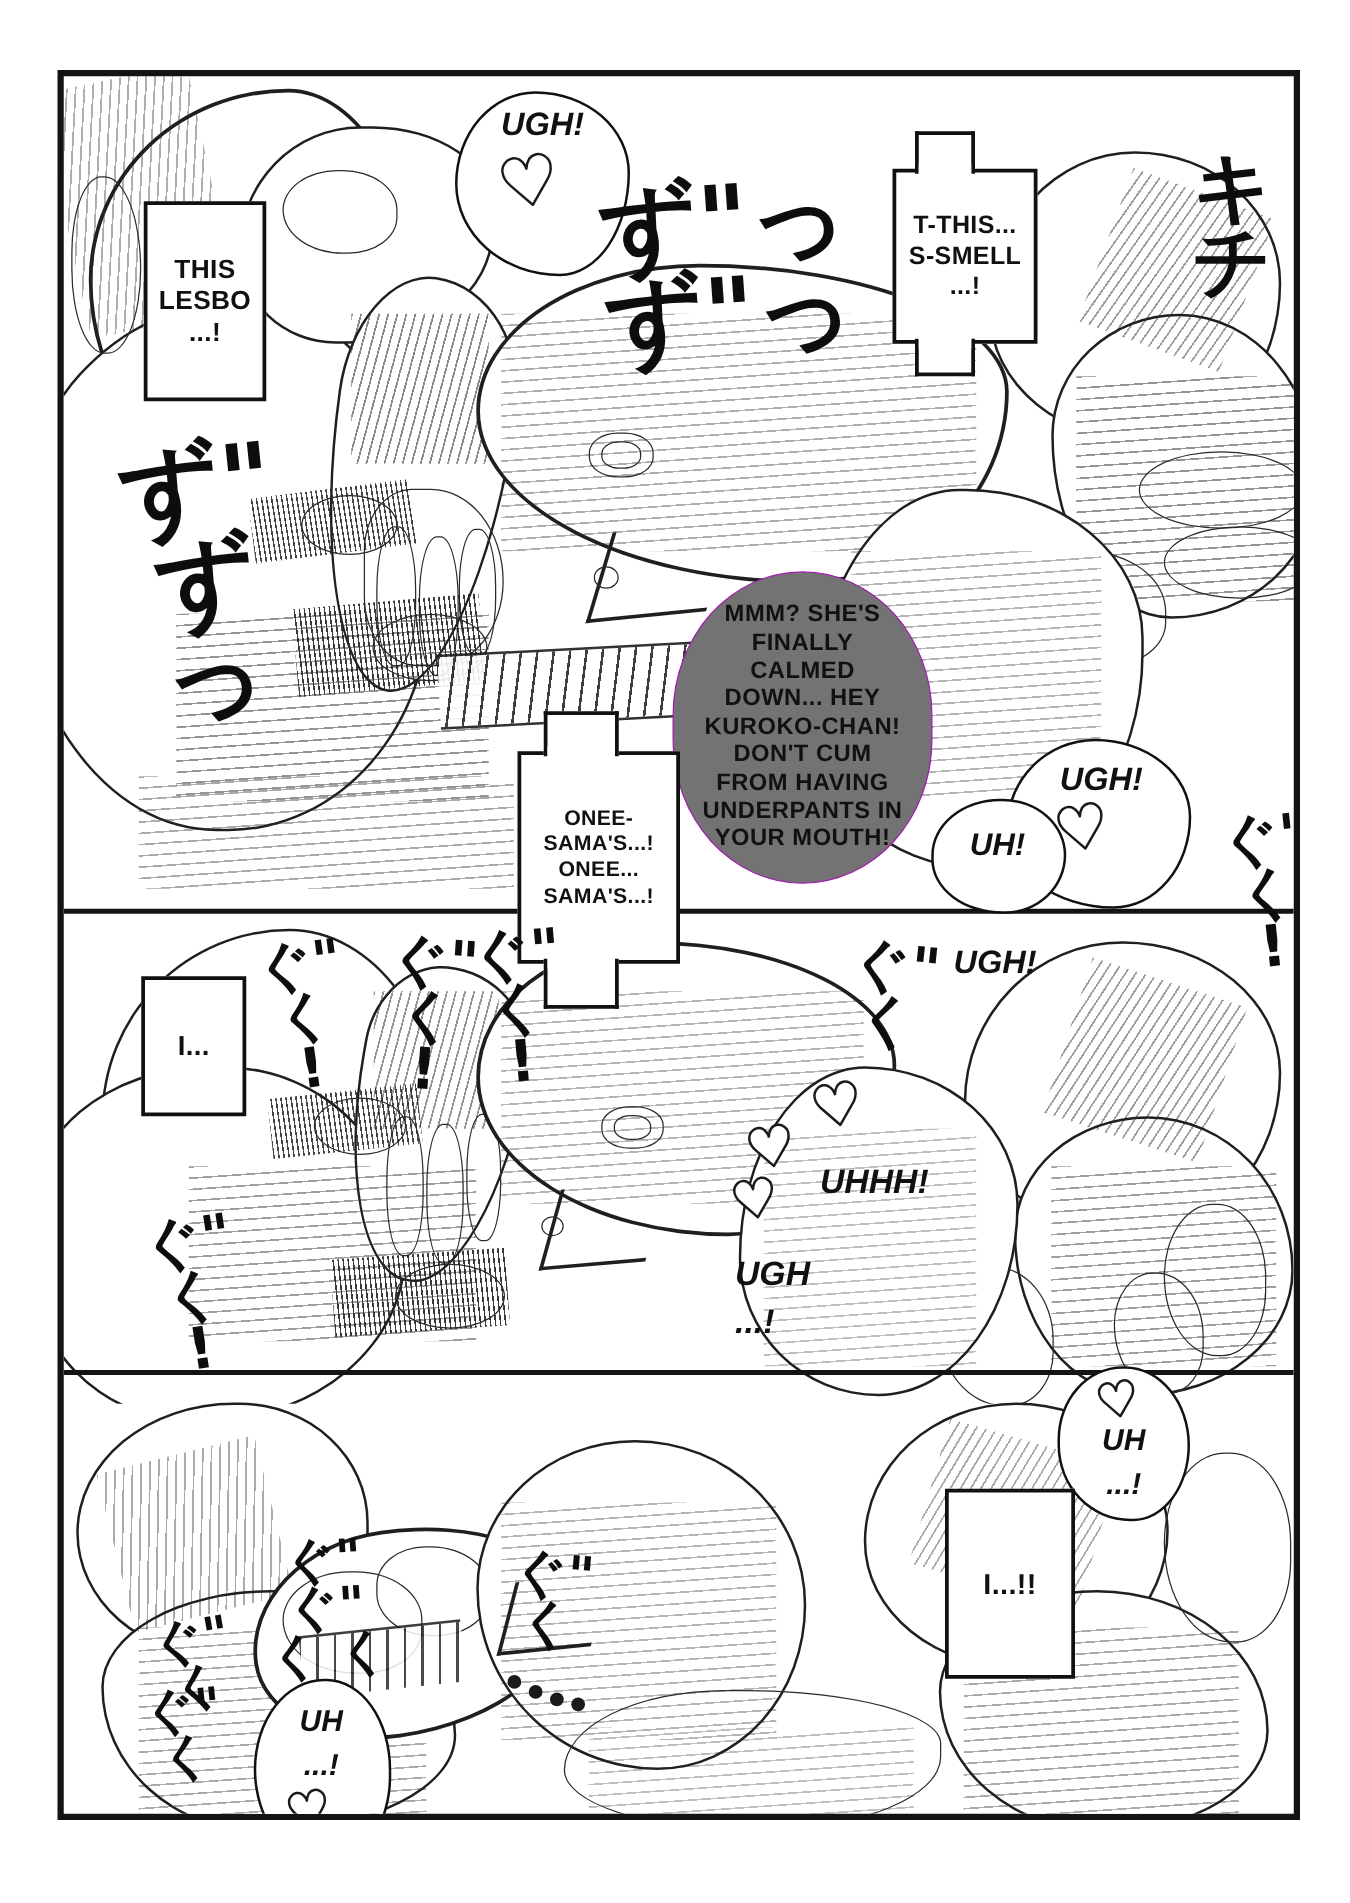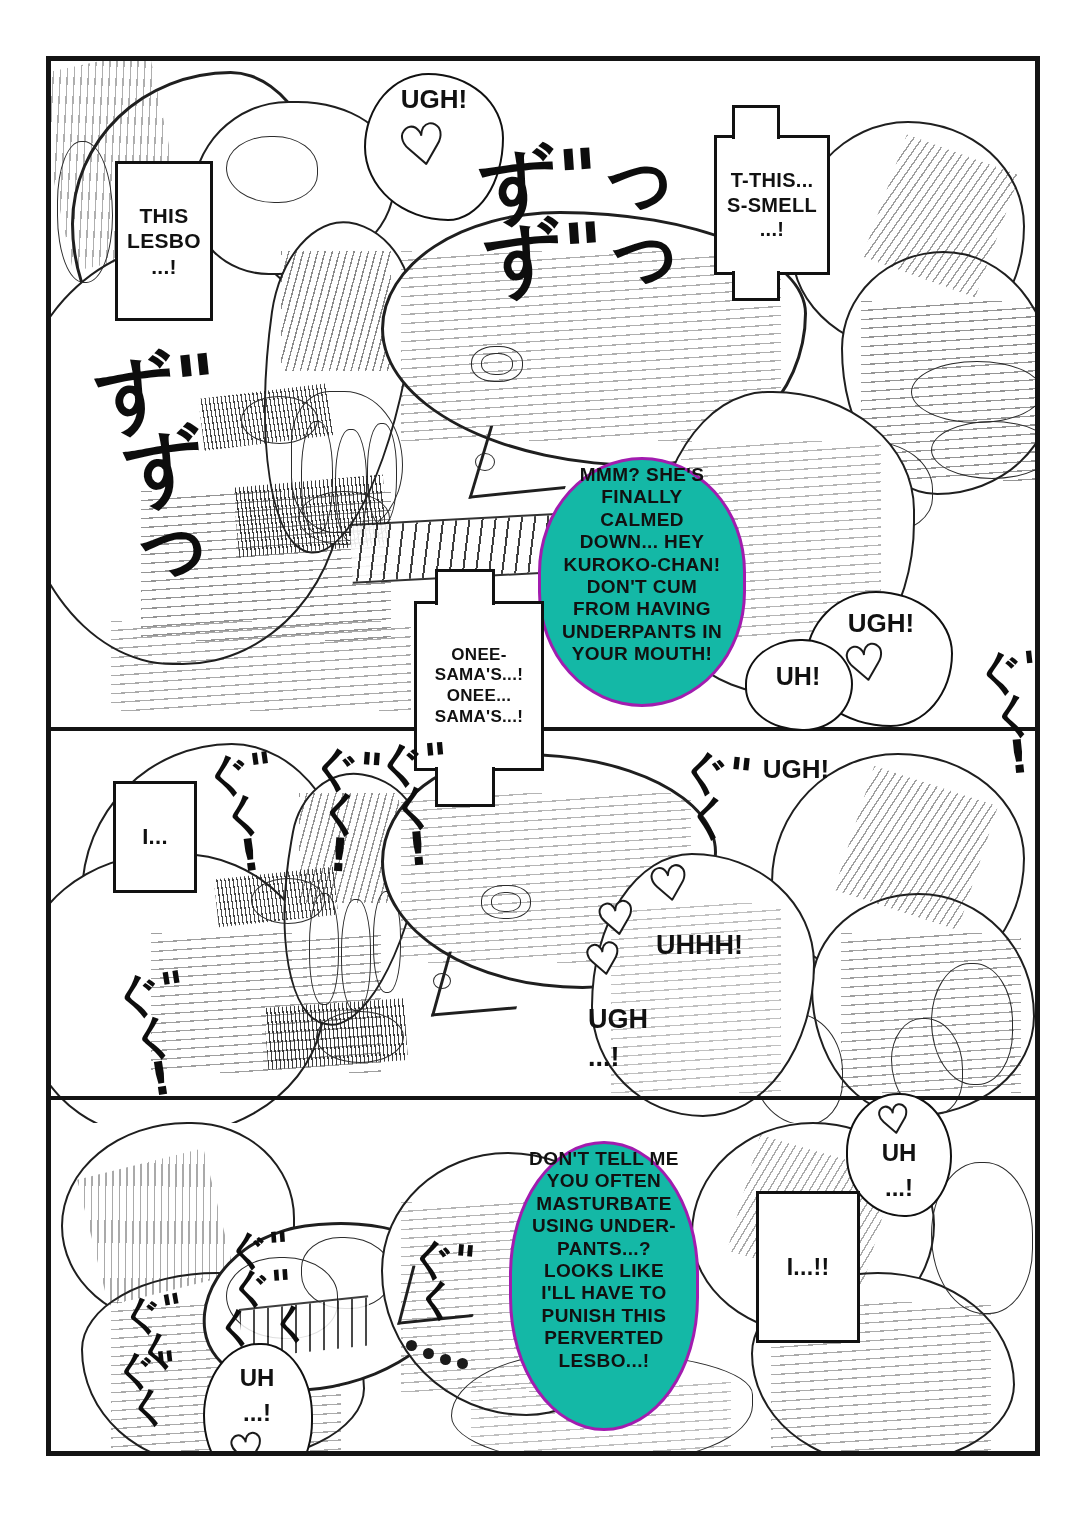--- a/index.html
+++ b/index.html
@@ -71,25 +71,25 @@
   }
   .hatch-dense {
     position: absolute;
     background: repeating-linear-gradient(
        88deg, #242424 0px, #242424 1.2px, rgba(255,255,255,0) 1.2px, rgba(255,255,255,0) 4px);
   }
 
   
   .balloon {
     position: absolute;
-    background: #14b8a6;
-    border: 3px solid #a21caf;
+    background: #737373;
+    border: 1px solid #a21caf;
     box-sizing: border-box;
     display: flex;
-    align-items: flex-start;
+    align-items: center;
     justify-content: center;
     z-index: 40;
   }
   .balloon-oval { border-radius: 50% / 46%; }
   .balloon-text {
     font-family: "Liberation Sans", sans-serif;
     font-weight: 700;
     text-align: center;
     color: #111;
     line-height: 1.18;
@@ -126,20 +126,21 @@
     z-index: 40;
     border: 2.6px solid #111;
     box-sizing: border-box;
   }
   .shout-text {
     position: absolute;
     z-index: 50;
     font-family: "Liberation Sans", sans-serif;
     font-weight: 700;
     color: #111;
+    font-style: italic;
     white-space: pre-line;
     text-align: center;
     line-height: 1.25;
   }
 
   
   .heart {
     position: absolute;
     z-index: 48;
     color: #fff;
@@ -230,20 +231,21 @@
 
       <div class="hatch" style="left:0px; top:0px; width:120px; height:200px; opacity:.38; transform:rotate(-12deg);"></div>
       <div class="ink-thin" style="left:6px; top:80px; width:54px; height:140px; border-radius:45% 55% 50% 50%;"></div>
     </div>
 
     <div class="sfx" style="left:48px; top:290px; width:130px; font-size:80px; transform:rotate(-6deg);">ず"
 ず
 っ</div>
     <div class="sfx" style="left:410px; top:80px; width:240px; font-size:78px; transform:rotate(-4deg);">ず"っ
 ず"っ</div>
+    <div class="sfx" style="left:885px; top:60px; width:100px; font-size:62px;">キチ</div>
 
     <div class="burst" style="left:313px; top:12px; width:140px; height:148px;
                 border-radius:46% 54% 40% 60% / 50% 44% 56% 50%;"></div>
     <div class="shout-text" style="left:323px; top:22px; width:120px; font-size:26px;">UGH!</div>
     <div class="heart" style="left:348px; top:58px; font-size:54px;">♥</div>
 
     <div class="cap-box" style="left:64px; top:100px; width:98px; height:160px;">
       <div class="cap-text" style="font-size:21px;">THIS
 LESBO
 ...!</div>
@@ -401,32 +403,20 @@
 
     <div class="sfx" style="left:150px; top:1168px; width:120px; font-size:40px; transform:rotate(-4deg);">ぐ" ぐ"
 く く</div>
     <div class="sfx" style="left:74px; top:1232px; width:60px; font-size:40px; transform:rotate(-10deg);">ぐ"
 く</div>
     <div class="sfx" style="left:66px; top:1288px; width:60px; font-size:40px; transform:rotate(-6deg);">ぐ"
 く</div>
     <div class="sfx" style="left:358px; top:1178px; width:60px; font-size:42px; transform:rotate(5deg);">ぐ"
 く</div>
 
-    <div class="balloon balloon-oval" style="left:458px; top:1080px; width:190px; height:290px;">
-      <div class="balloon-text" style="font-size:19px;">DON'T TELL ME
-YOU OFTEN
-MASTURBATE
-USING UNDER-
-PANTS...?
-LOOKS LIKE
-I'LL HAVE TO
-PUNISH THIS
-PERVERTED
-LESBO...!</div>
-    </div>
 
     <div class="cap-box" style="left:705px; top:1130px; width:104px; height:152px;">
       <div class="cap-text" style="font-size:23px;">I...!!</div>
     </div>
 
     <div class="burst" style="left:795px; top:1032px; width:106px; height:124px;
                 border-radius:50% 50% 44% 56% / 48% 52% 50% 50%;"></div>
     <div class="shout-text" style="left:803px; top:1075px; width:90px; font-size:24px; line-height:1.45;">UH
 ...!</div>
     <div class="heart" style="left:826px; top:1040px; font-size:38px;">♥</div>

